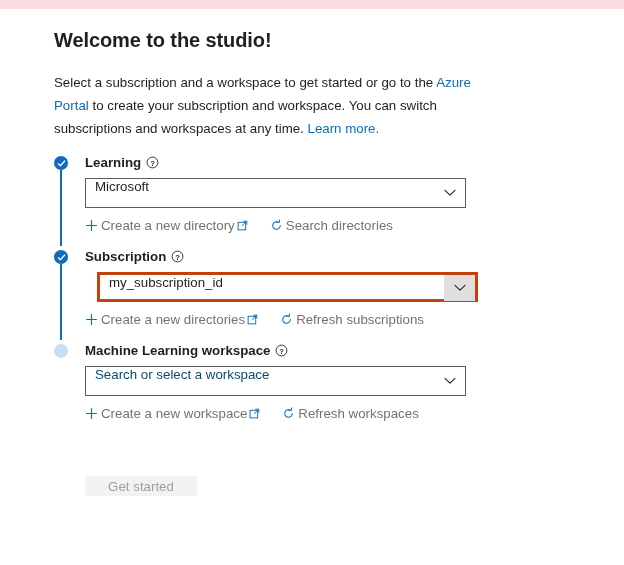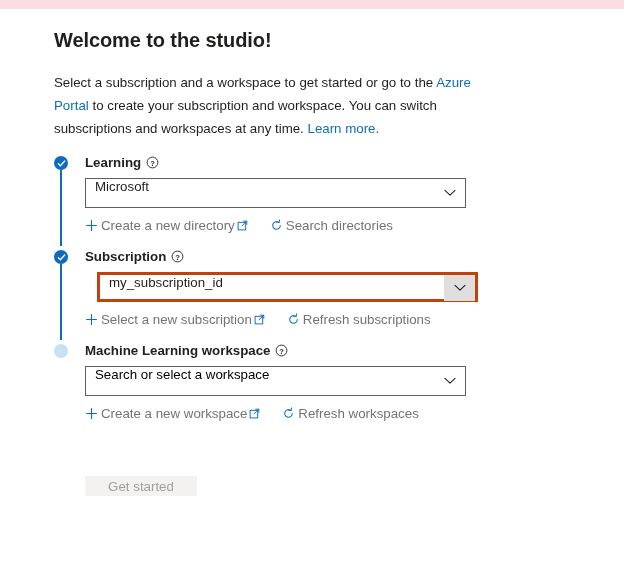--- a/index.html
+++ b/index.html
@@ -152,21 +152,21 @@
   .combo .value {
     flex: 1;
     padding-left: 9px;
     font-size: 13.3px;
     color: #201f1e;
     white-space: nowrap;
     overflow: hidden;
     text-overflow: ellipsis;
   }
   .combo .value.placeholder {
-    color: #000000;
+    color: #0c4a6e;
   }
   .combo .chevron-btn {
     width: 30px;
     height: 100%;
     display: flex;
     align-items: center;
     justify-content: center;
     background: transparent;
   }
   .combo.focused .chevron-btn {
@@ -320,21 +320,21 @@
           </span>
         </div>
 
         <div class="actions">
           <a class="action-link" href="#">
             <span class="lead-icon">
               <svg width="13" height="13" viewBox="0 0 13 13">
                 <path d="M6.5 1.6 V11.4 M1.6 6.5 H11.4" stroke="#0f6cbd" stroke-width="1.15" stroke-linecap="round"></path>
               </svg>
             </span>
-            <span>Select a new subscription</span>
+            <span>Create a new directories</span>
             <span class="trail-icon">
               <svg width="11" height="11" viewBox="0 0 11 11">
                 <rect x="1.1" y="2.3" width="7.6" height="7.6" fill="none" stroke="#0f6cbd" stroke-width="0.95"></rect>
                 <path d="M5.2 5.6 L9.7 1.2 M6.6 1.2 H9.8 V4.3" fill="none" stroke="#0f6cbd" stroke-width="0.95" stroke-linecap="round"></path>
               </svg>
             </span>
           </a>
           <span class="gap"></span>
           <a class="action-link" href="#">
             <span class="lead-icon">

